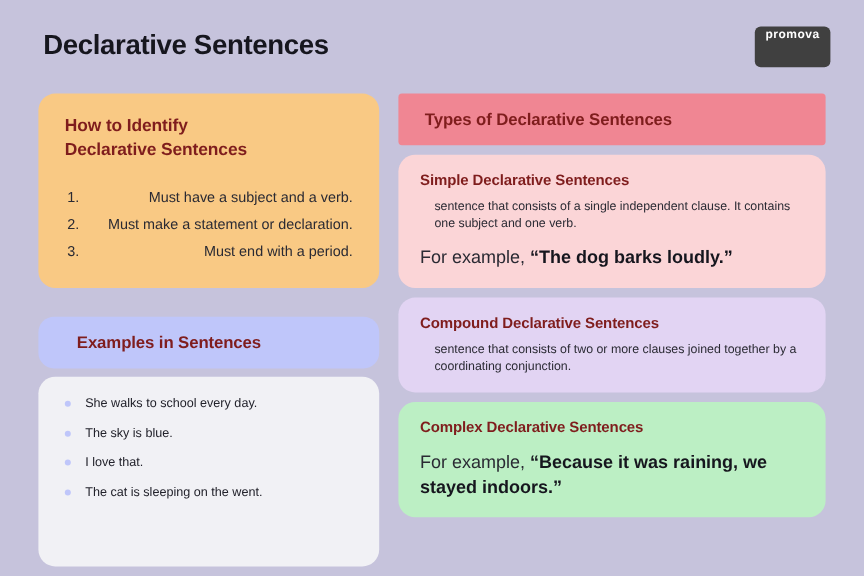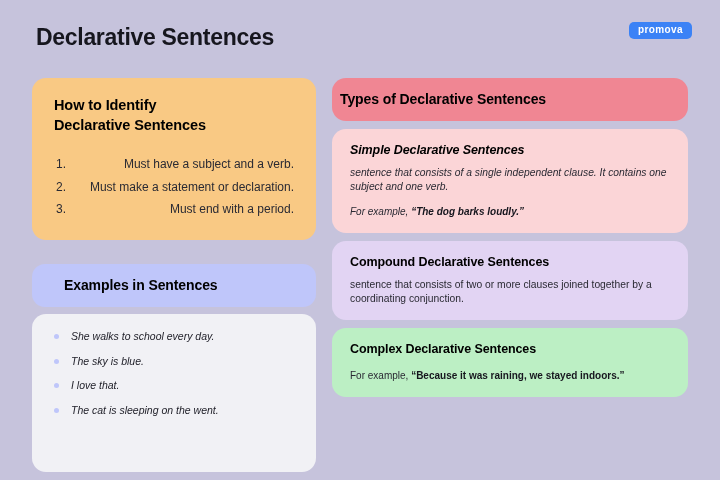--- a/index.html
+++ b/index.html
@@ -25,26 +25,26 @@
     font-size: 23px;
     font-weight: bold;
     letter-spacing: -0.3px;
     color: #16161e;
   }
 
   #brand-logo {
     position: absolute;
     right: 28px;
     top: 22px;
-    background: #3b82f6;
+    background: #404040;
     color: #ffffff;
     font-size: 10px;
     font-weight: bold;
     letter-spacing: 0.4px;
-    padding: 3px 9px 4px 9px;
+    padding: 3px 9px 21px 9px;
     border-radius: 5px;
     line-height: 1;
   }
 
   
   .column-left {
     position: absolute;
     left: 32px;
     top: 78px;
     width: 284px;
@@ -61,21 +61,21 @@
   .card {
     border-radius: 14px;
     padding: 14px 20px 16px 20px;
   }
 
   .card-heading {
     font-size: 13.5px;
     font-weight: bold;
     line-height: 1.35;
     letter-spacing: -0.1px;
-    color: #000000;
+    color: #7f1d1d;
   }
 
   
   .card-identify {
     background: #f9c984;
     padding: 18px 22px 16px 22px;
     min-height: 134px;
   }
   .card-identify .card-heading { font-size: 14.5px; }
 
@@ -112,21 +112,21 @@
   .card-examples-header .card-heading { font-size: 14px; margin-left: 12px; }
 
   
   .card-examples-list {
     background: #f1f1f5;
     margin-top: 7px;
     padding: 16px 20px 18px 20px;
     border-radius: 14px;
     min-height: 158px;
   }
-  .bullet-list { list-style: none; font-style: italic; }
+  .bullet-list { list-style: none; }
   .bullet-list li {
     position: relative;
     font-size: 10.5px;
     line-height: 1.2;
     padding-left: 19px;
     margin-bottom: 12px;
     color: #22222b;
   }
   .bullet-list li:last-child { margin-bottom: 0; }
   .bullet-list li .bullet-dot {
@@ -136,45 +136,46 @@
     width: 5px;
     height: 5px;
     border-radius: 50%;
     background: #bfc6fa;
     display: block;
   }
 
   
   .card-types-header {
     background: #f08693;
-    padding: 12px 8px;
-    border-radius: 14px;
+    padding: 12px 22px;
+    border-radius: 3px;
   }
   .card-types-header .card-heading { font-size: 14px; }
 
   .type-card {
     margin-top: 8px;
     padding: 13px 18px 14px 18px;
     border-radius: 14px;
   }
-  .type-simple   { background: #fbd5d7; font-style: italic; }
+  .type-simple   { background: #fbd5d7; }
   .type-compound { background: #e2d4f3; }
   .type-complex  { background: #bcefc4; }
 
   .type-card .card-heading { font-size: 12.5px; }
 
   .type-body {
     font-size: 10.3px;
     line-height: 1.38;
     color: #2a2a33;
     margin-top: 7px;
+    margin-left: 12px;
   }
 
   .type-example {
-    font-size: 10px;
+    font-size: 15px;
     line-height: 1.38;
     color: #2a2a33;
     margin-top: 11px;
   }
   .type-example .quote {
     font-weight: bold;
     color: #16161e;
   }
 </style>
 </head>

